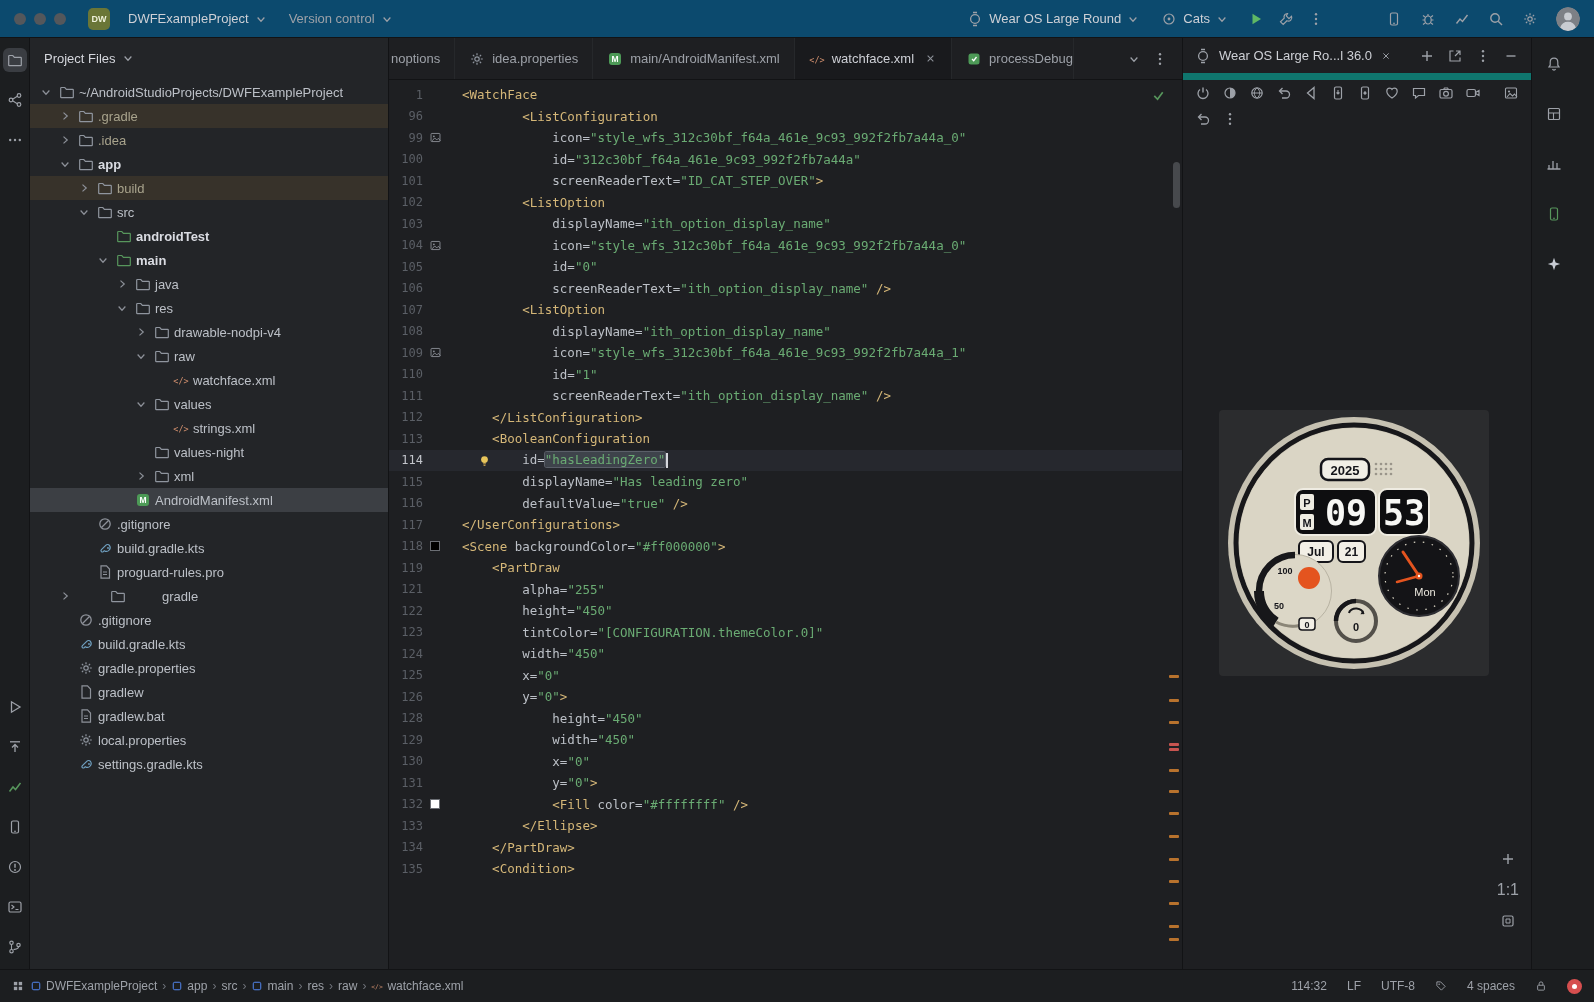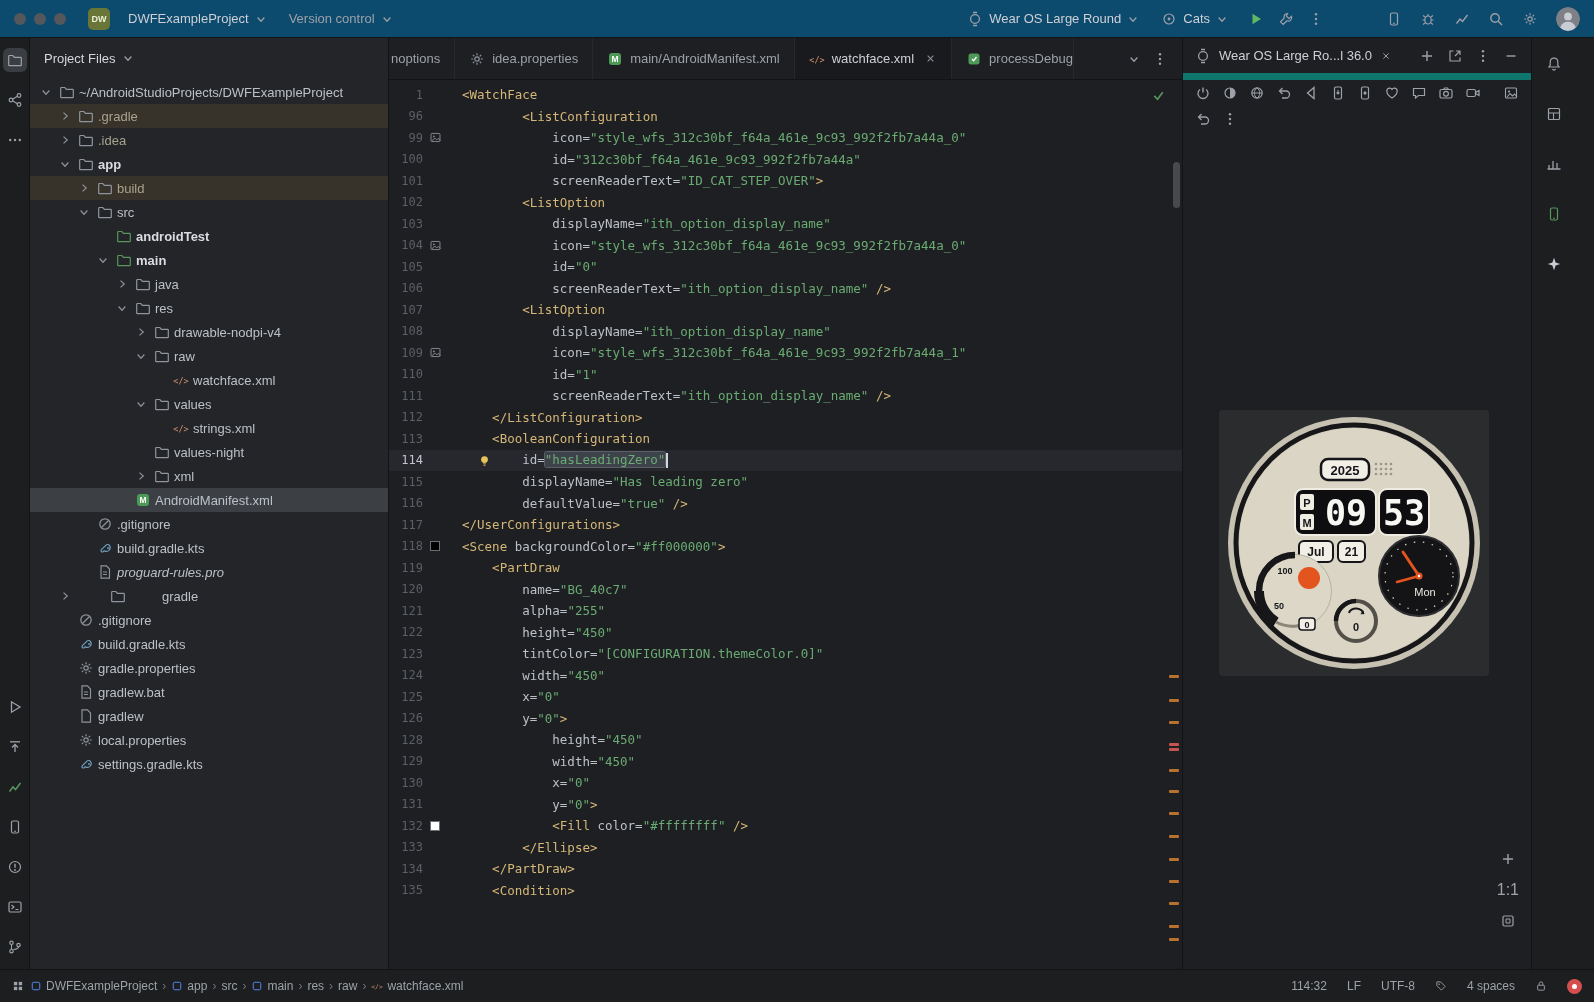--- a/index.html
+++ b/index.html
@@ -540,21 +540,21 @@
         <div class="tree-row" style="padding-left: 46px;">
           <span class="chev"></span>
           <span class="ticon">
             <svg viewBox="0 0 16 16">
               <path d="M12.5 5.5c-1-1.2-2.6-1.3-3.5-.4l-4.6 4.6c-.5.5-.5 1.4 0 1.9.6.6 1.4.5 1.9 0l.9-.9c1.6 1 3.8.8 5-.7 1-1.2 1.2-3.2.3-4.5Z" fill="none" stroke="#6f9fbf" stroke-width="1.2"></path>
               <circle cx="11" cy="8" r=".9" fill="#6f9fbf"></circle>
             </svg>
           </span>
           <span class="tlabel">build.gradle.kts</span>
         </div>
-        <div class="tree-row" style="padding-left: 46px; font-style: italic;">
+        <div class="tree-row" style="padding-left: 46px;">
           <span class="chev"></span>
           <span class="ticon">
             <svg viewBox="0 0 16 16">
               <path d="M4 1.8h5.5L12.5 5v9.2h-8.5Z" fill="none" stroke="#8d9199" stroke-width="1.2"></path>
               <path d="M6 8h4M6 10.5h4" stroke="#8d9199" stroke-width="1"></path>
             </svg>
           </span>
           <span class="tlabel">proguard-rules.pro</span>
         </div>
         <div class="tree-row" style="padding-left: 27px; gap: 36px;">
@@ -598,33 +598,33 @@
               <path d="M8 2.2v2M8 11.8v2M2.2 8h2M11.8 8h2M3.9 3.9l1.4 1.4M10.7 10.7l1.4 1.4M12.1 3.9l-1.4 1.4M5.3 10.7l-1.4 1.4" stroke="currentColor" stroke-width="1.2"></path>
             </svg>
           </span>
           <span class="tlabel">gradle.properties</span>
         </div>
         <div class="tree-row" style="padding-left: 27px;">
           <span class="chev"></span>
           <span class="ticon">
             <svg viewBox="0 0 16 16">
               <path d="M4 1.8h5.5L12.5 5v9.2h-8.5Z" fill="none" stroke="#8d9199" stroke-width="1.2"></path>
+            </svg>
+          </span>
+          <span class="tlabel">gradlew</span>
+        </div>
+        <div class="tree-row" style="padding-left: 27px;">
+          <span class="chev"></span>
+          <span class="ticon">
+            <svg viewBox="0 0 16 16">
+              <path d="M4 1.8h5.5L12.5 5v9.2h-8.5Z" fill="none" stroke="#8d9199" stroke-width="1.2"></path>
               <path d="M6 8h4M6 10.5h4" stroke="#8d9199" stroke-width="1"></path>
             </svg>
           </span>
           <span class="tlabel">gradlew.bat</span>
-        </div>
-        <div class="tree-row" style="padding-left: 27px;">
-          <span class="chev"></span>
-          <span class="ticon">
-            <svg viewBox="0 0 16 16">
-              <path d="M4 1.8h5.5L12.5 5v9.2h-8.5Z" fill="none" stroke="#8d9199" stroke-width="1.2"></path>
-            </svg>
-          </span>
-          <span class="tlabel">gradlew</span>
         </div>
         <div class="tree-row" style="padding-left: 27px;">
           <span class="chev"></span>
           <span class="ticon">
             <svg viewBox="0 0 16 16">
               <circle cx="8" cy="8" r="2.2" fill="none" stroke="currentColor" stroke-width="1.2"></circle>
               <path d="M8 2.2v2M8 11.8v2M2.2 8h2M11.8 8h2M3.9 3.9l1.4 1.4M10.7 10.7l1.4 1.4M12.1 3.9l-1.4 1.4M5.3 10.7l-1.4 1.4" stroke="currentColor" stroke-width="1.2"></path>
             </svg>
           </span>
           <span class="tlabel">local.properties</span>
@@ -846,25 +846,20 @@
             <span class="swatch" style="background: rgb(0, 0, 0);"></span>
           </span>
           <span class="lcode"><span class="tk-t">&lt;Scene </span><span class="tk-a">backgroundColor=</span><span class="tk-v">"#ff000000"</span><span class="tk-t">&gt;</span></span>
         </div>
         <div class="code-line">
           <span class="lnum">119</span>
           <span class="lmark"></span>
           <span class="lcode">    <span class="tk-t">&lt;PartDraw</span></span>
         </div>
         <div class="code-line">
-          <span class="lnum">120</span>
-          <span class="lmark"></span>
-          <span class="lcode">        <span class="tk-a">name=</span><span class="tk-v">"BG_40c7"</span></span>
-        </div>
-        <div class="code-line">
           <span class="lnum">121</span>
           <span class="lmark"></span>
           <span class="lcode">        <span class="tk-a">alpha=</span><span class="tk-v">"255"</span></span>
         </div>
         <div class="code-line">
           <span class="lnum">122</span>
           <span class="lmark"></span>
           <span class="lcode">        <span class="tk-a">height=</span><span class="tk-v">"450"</span></span>
         </div>
         <div class="code-line">

